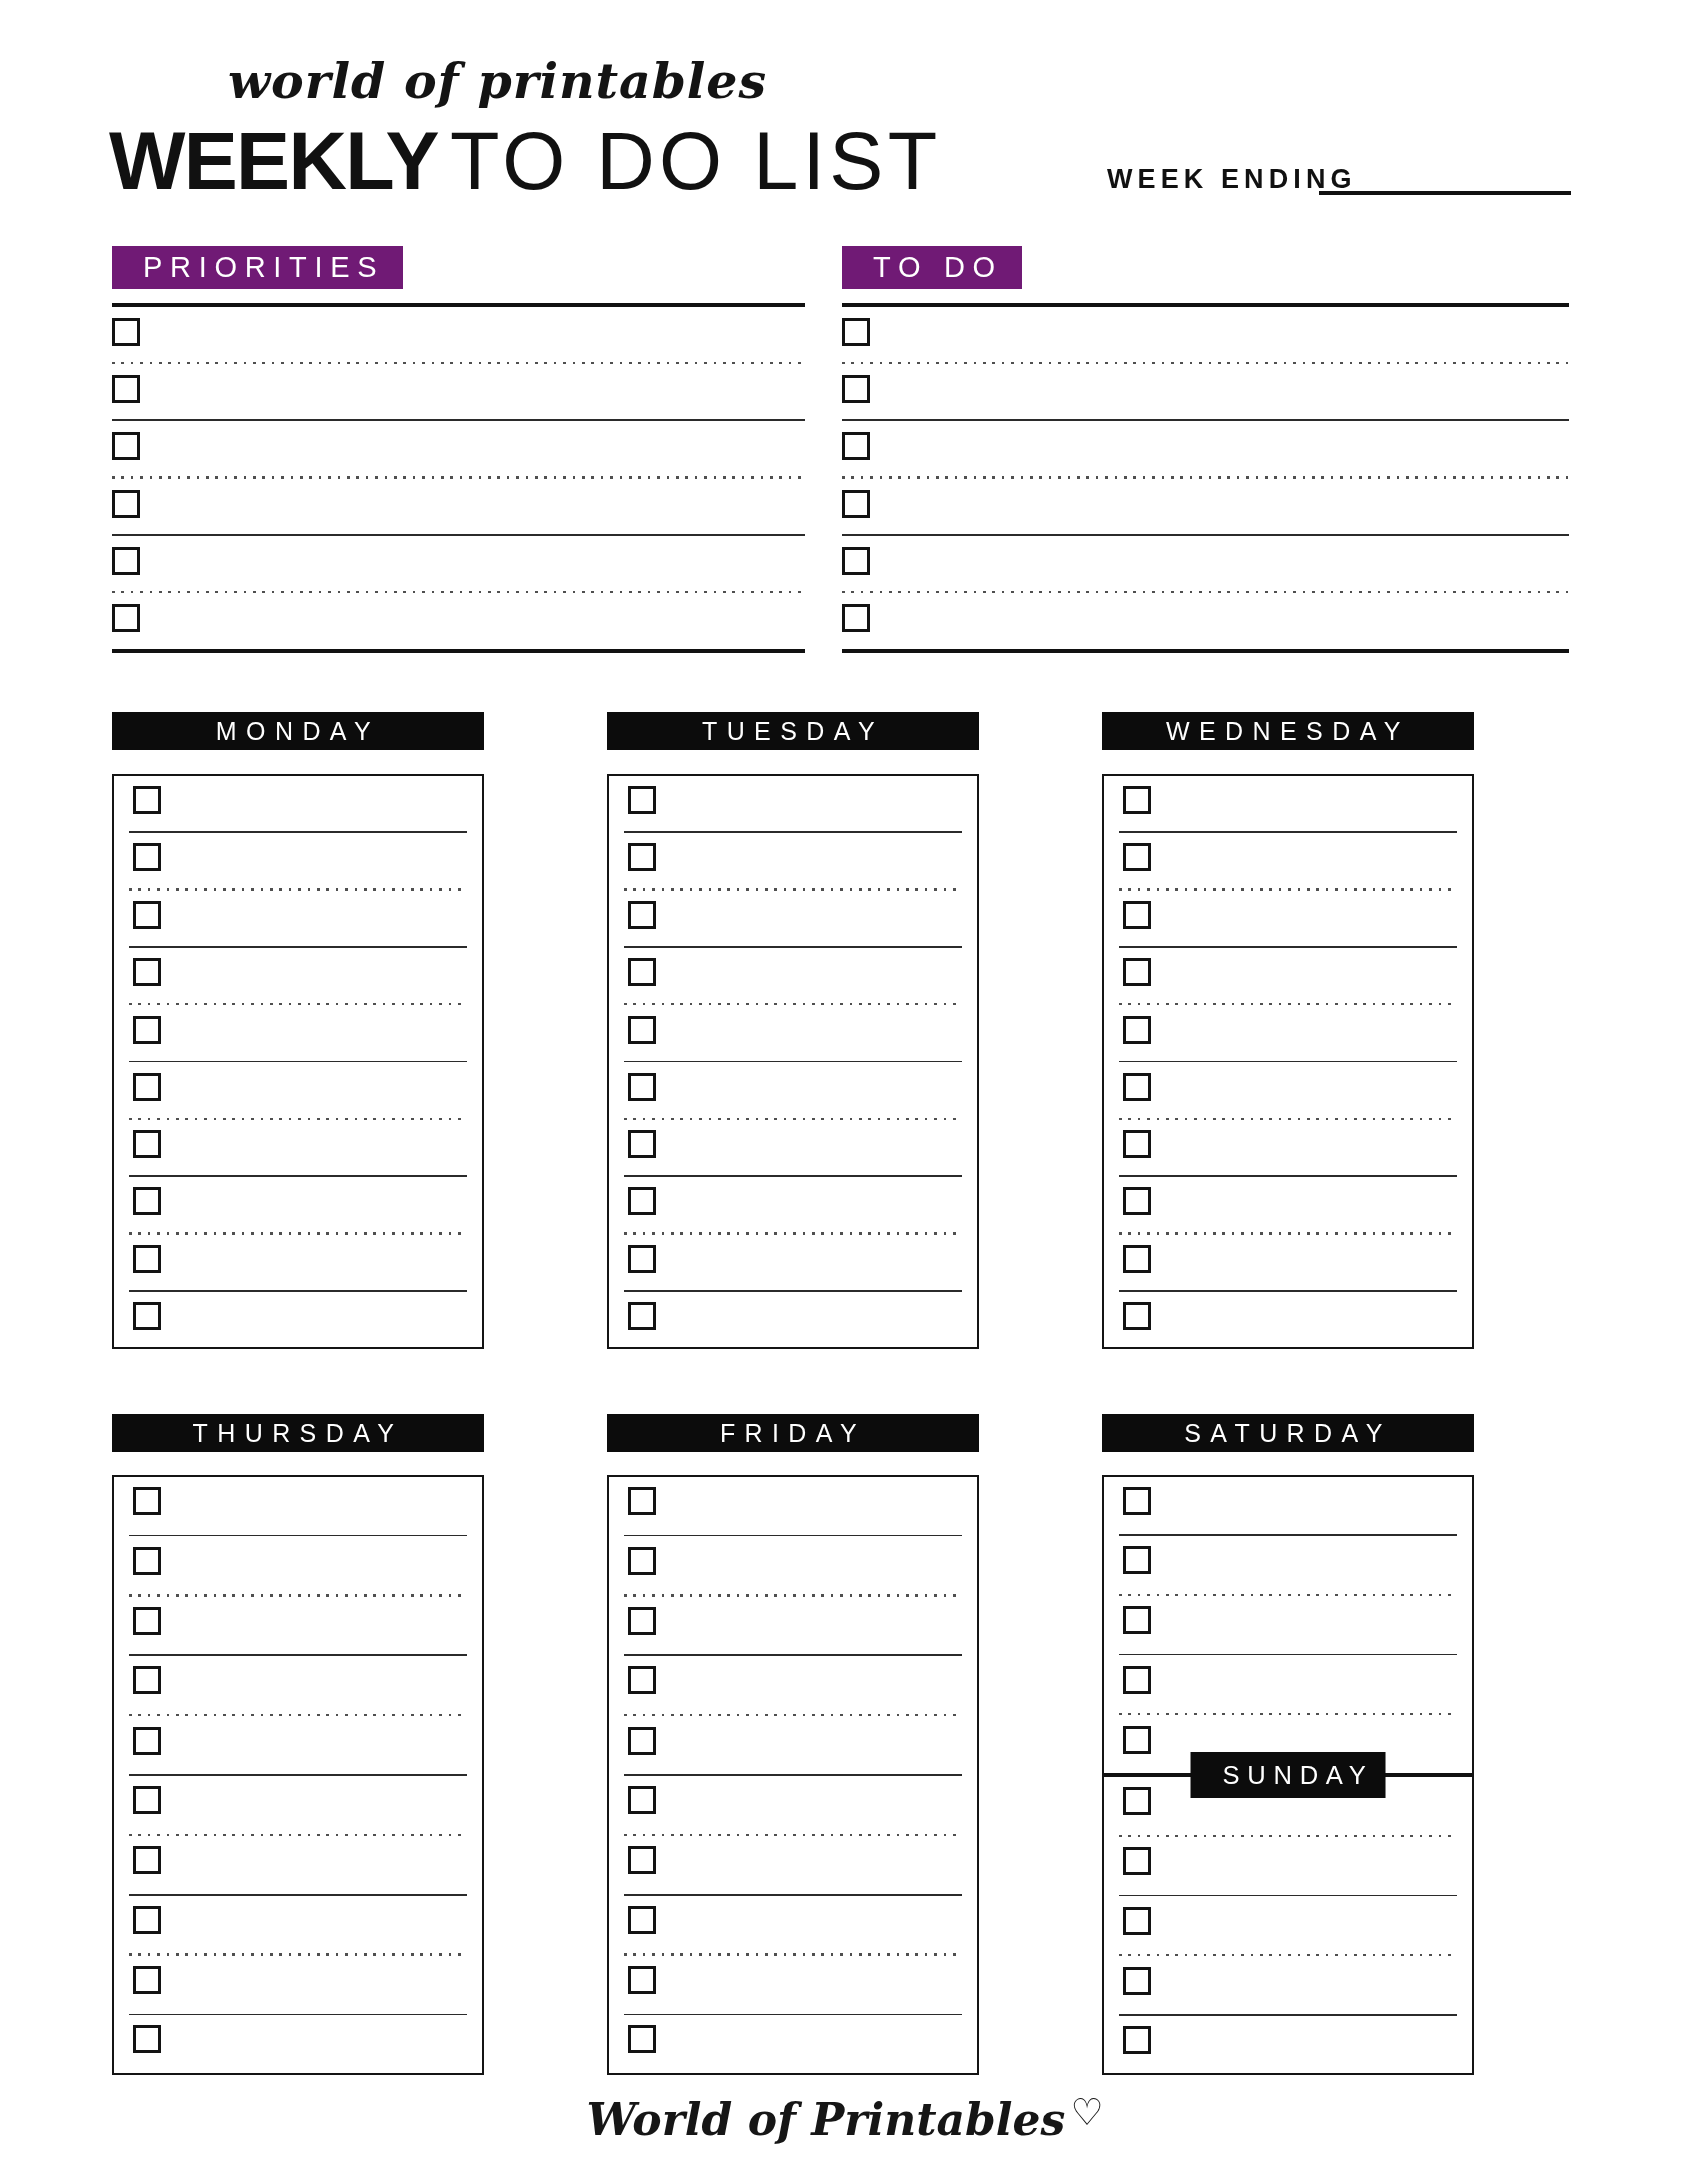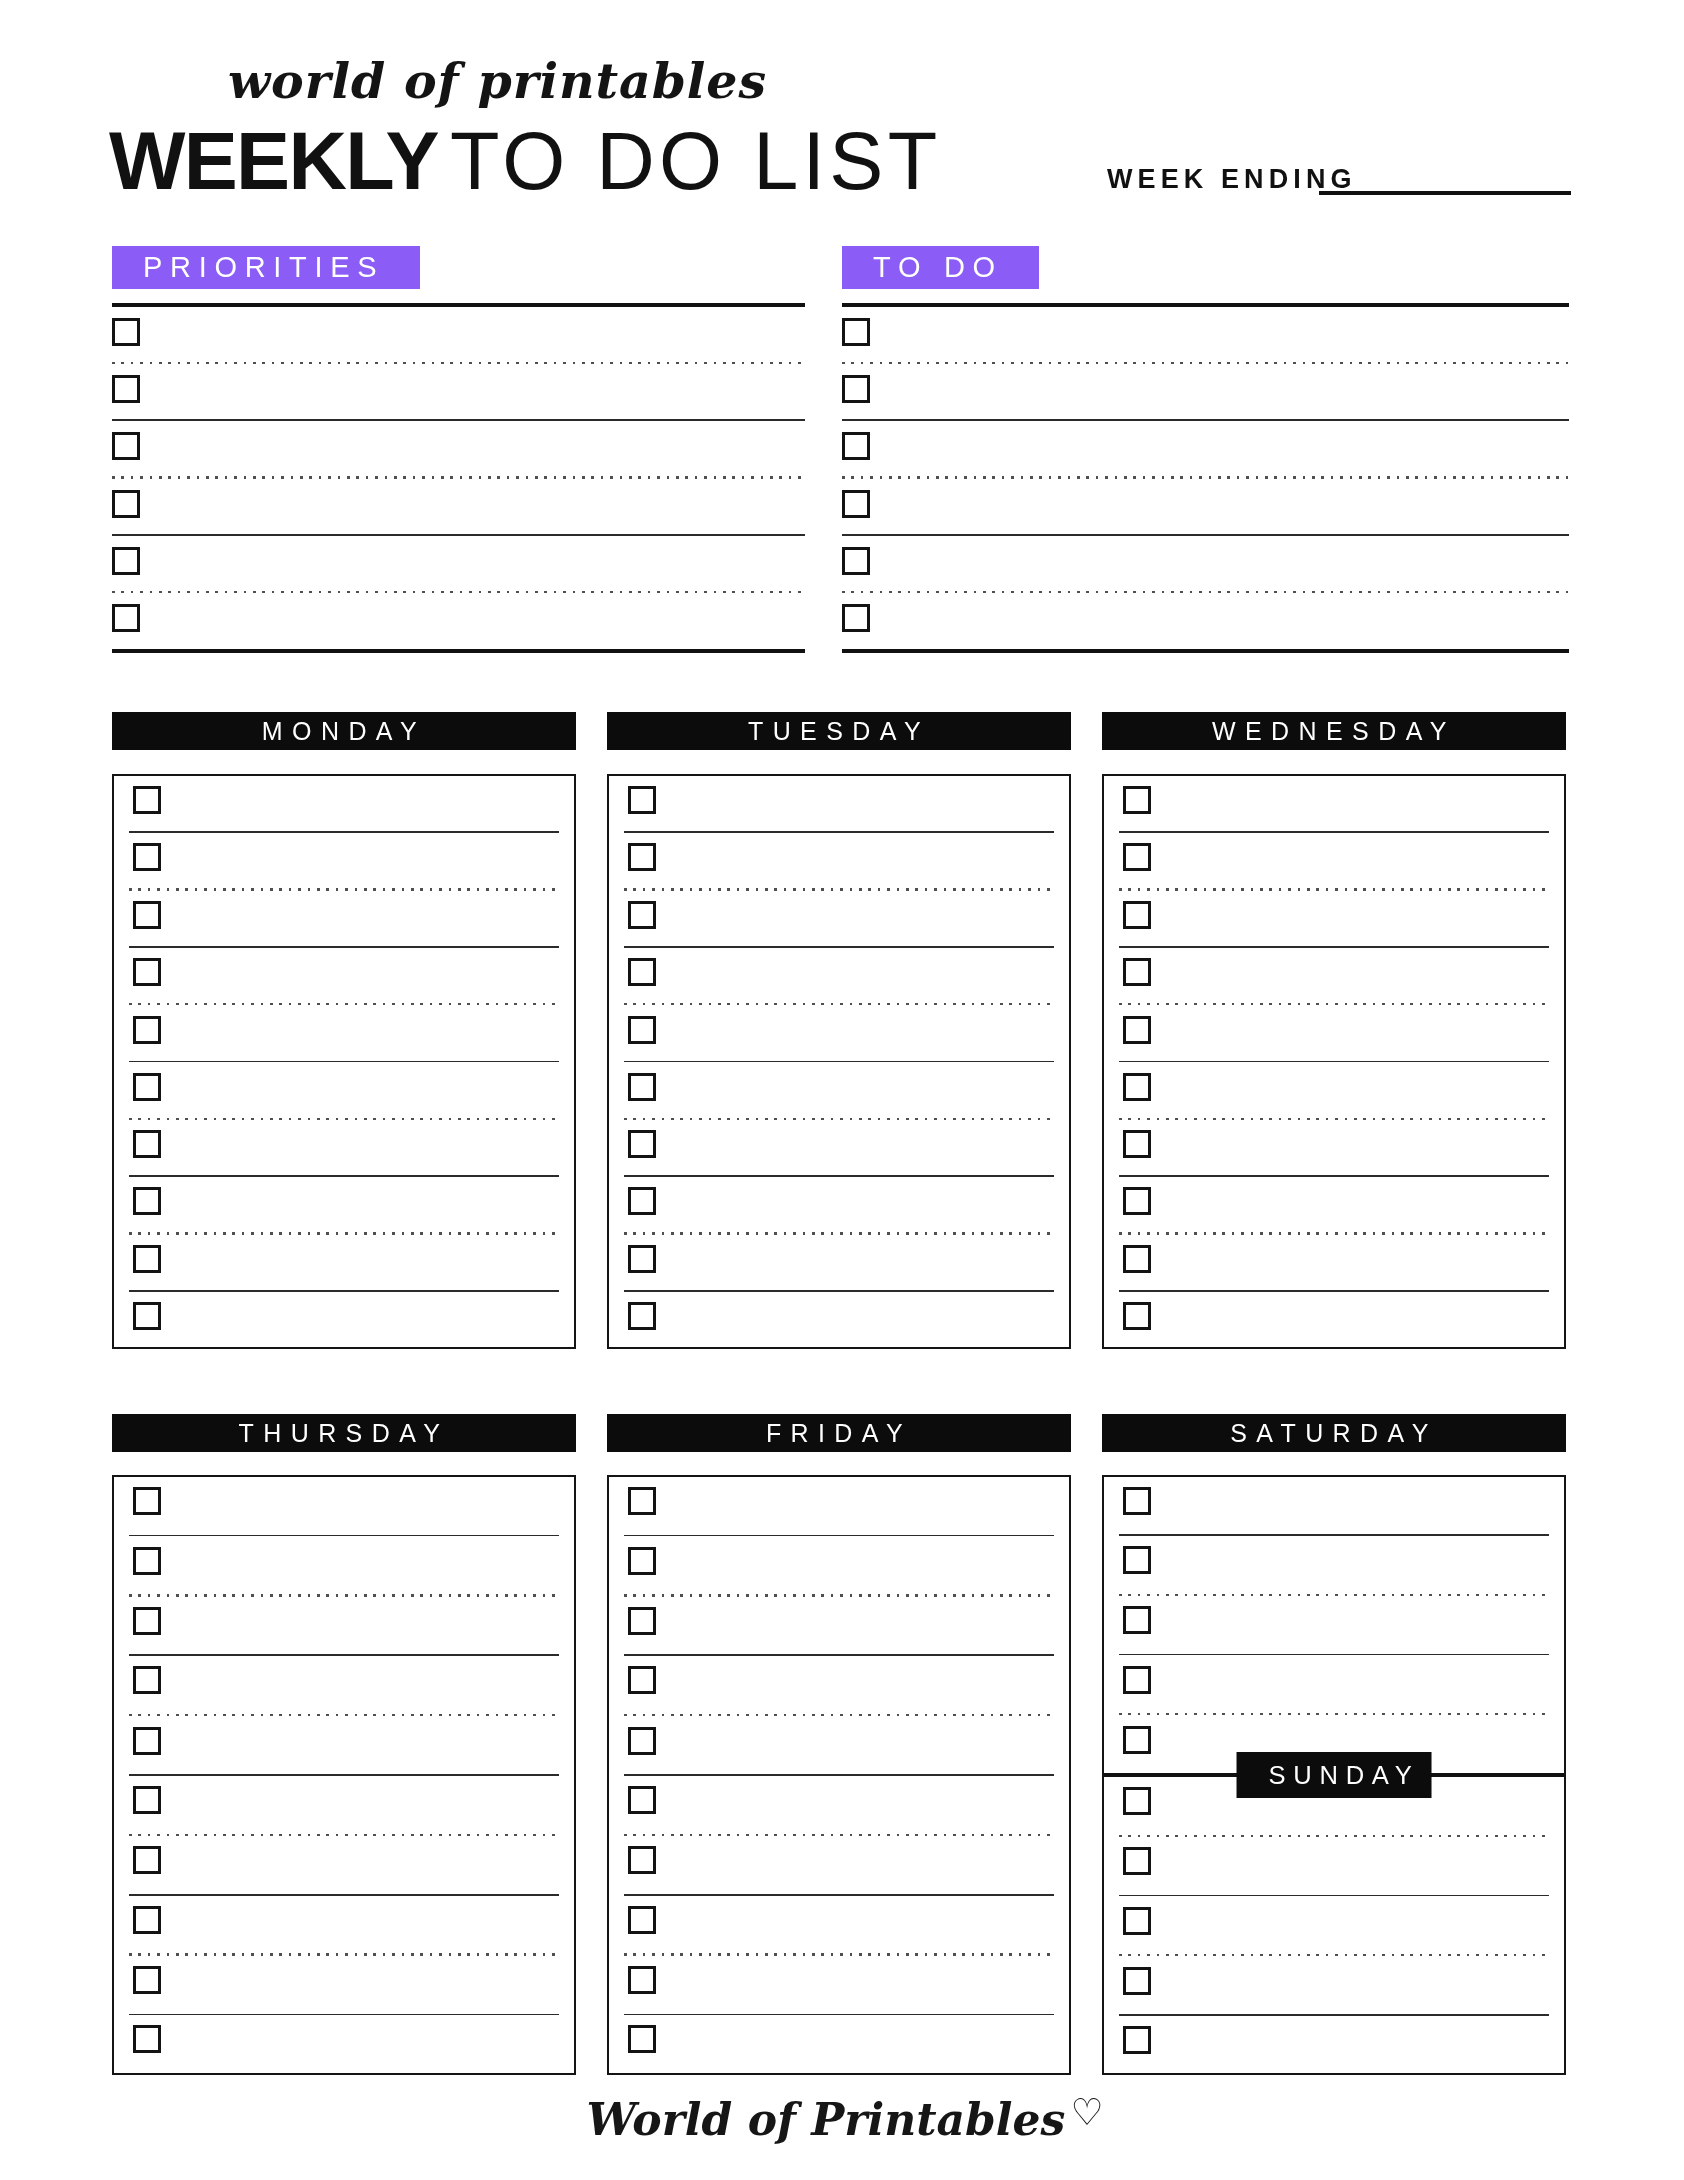--- a/index.html
+++ b/index.html
@@ -42,24 +42,24 @@
     width:252px; height:4.3px; background:#111111;
   }
 
   
   .list-section { position:absolute; top:246px; }
   .list-section.priorities { left:112px; width:693px; }
   .list-section.todo      { left:842px; width:727px; }
 
   .badge {
     display:inline-block;
-    background:#8b5cf6; color:#ffffff;
+    background:#701a75; color:#ffffff;
     font-size:29px; letter-spacing:7.7px;
     line-height:43px; height:43px;
-    padding:0 36px 0 31px;
+    padding:0 19px 0 31px;
     white-space:nowrap;
   }
   .rows-wrap {
     margin-top:13.6px;
     border-top:4.3px solid #111111;
     border-bottom:4.3px solid #111111;
     height:342px;
     display:flex; flex-direction:column;
   }
 
@@ -76,21 +76,21 @@
 
   .sep-solid  { height:1.7px; background:#2b2b2b; flex:none; }
   .sep-dotted {
     height:2.6px; flex:none;
     background-image:repeating-linear-gradient(90deg,#4f4f4f 0,#4f4f4f 2.6px,transparent 2.6px,transparent 9.4px);
   }
   .list-section .sep-solid, .list-section .sep-dotted { margin:0; }
   .day-box .sep-solid, .day-box .sep-dotted { margin:0 15.3px; }
 
   
-  .day-card { position:absolute; width:464px; }
+  .day-card { position:absolute; width:372px; }
   .day-card.c0 { left:112px; }
   .day-card.c1 { left:607px; }
   .day-card.c2 { left:1102px; }
   .day-card.r1 { top:712px; }
   .day-card.r2 { top:1414px; }
 
   .day-header {
     height:38px; background:#0c0c0c;
     color:#ffffff; text-align:center;
     font-size:25px; letter-spacing:9.4px;

